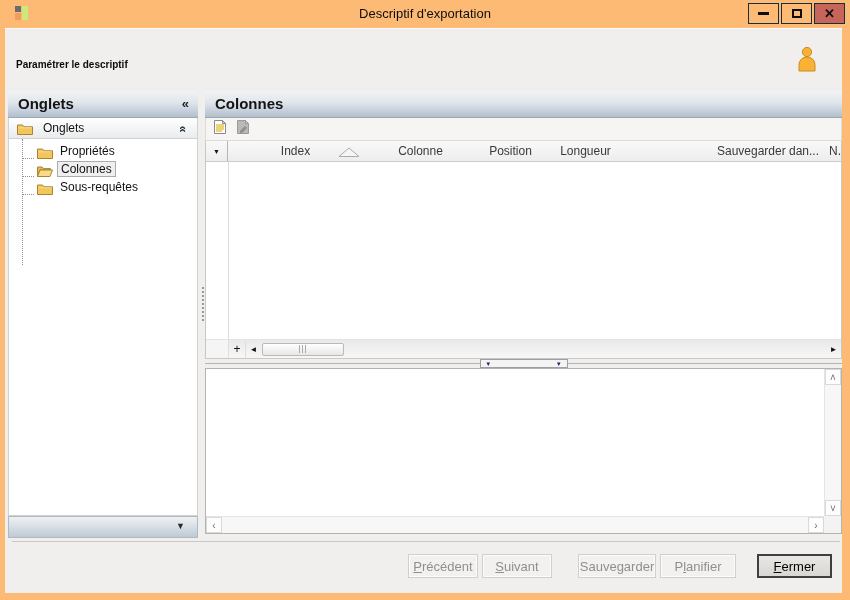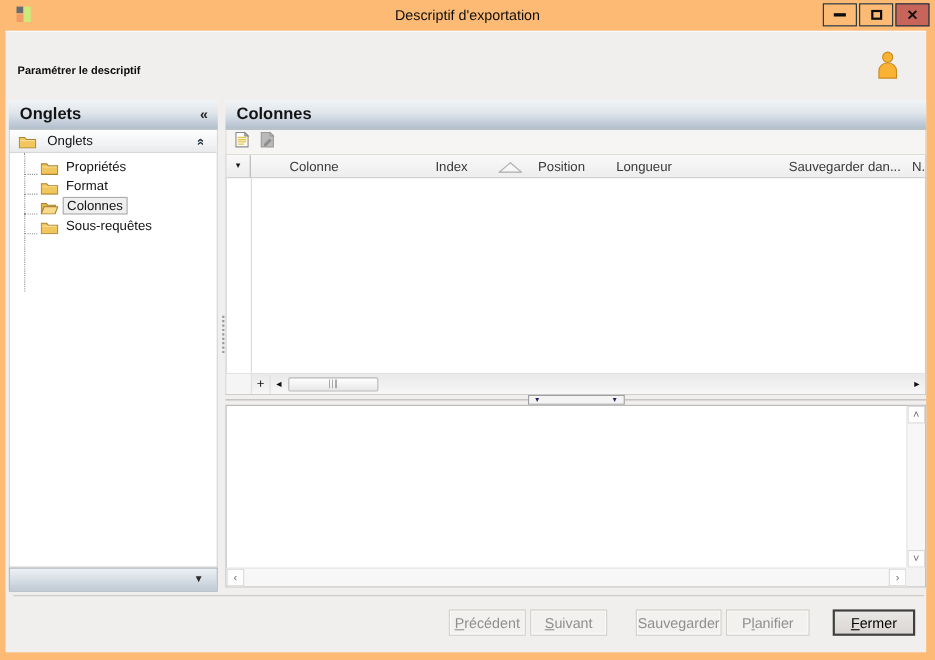--- a/index.html
+++ b/index.html
@@ -187,27 +187,20 @@
         </div>
         <div class="tree">
           <div class="tree-vline"></div>
           <div class="titem">
             <span class="stub"></span>
             <svg class="fold" width="16" height="13" viewBox="0 0 16 13">
                 <use href="#f-closed"></use>
               </svg>
             <span class="tl">Propriétés</span>
           </div>
-          <div class="titem">
-            <span class="stub"></span>
-            <svg class="fold" width="16" height="13" viewBox="0 0 16 13">
-                <use href="#f-closed"></use>
-              </svg>
-            <span class="tl">Format</span>
-          </div>
           <div class="titem sel">
             <span class="stub"></span>
             <svg class="fold" width="16" height="13" viewBox="0 0 16 13">
                 <use href="#f-open"></use>
               </svg>
             <span class="tl">Colonnes</span>
           </div>
           <div class="titem">
             <span class="stub"></span>
             <svg class="fold" width="16" height="13" viewBox="0 0 16 13">
@@ -241,28 +234,28 @@
             <path d="M12,9 l-5,5 h-2 v-2 l5,-5 Z" fill="#8f8f8f"></path>
           </svg>
         </span>
       </div>
 
       <div class="grid">
         <div class="grid-head">
           <div class="gcell ind">
             <span>▼</span>
           </div>
-          <div class="gcell c1">
-            <span>Colonne</span>
-          </div>
           <div class="gcell c0">
             <span>Index</span>
             <svg class="sortph" width="22" height="12" viewBox="0 0 22 12">
               <polygon points="1,10.5 21,10.5 11,2" fill="#f6f6f6" stroke="#ababab" stroke-width="1"></polygon>
             </svg>
+          </div>
+          <div class="gcell c1">
+            <span>Colonne</span>
           </div>
           <div class="gcell c2">
             <span>Position</span>
           </div>
           <div class="gcell c3">
             <span>Longueur</span>
           </div>
           <div class="gcell c4">
             <span>Masque</span>
           </div>

